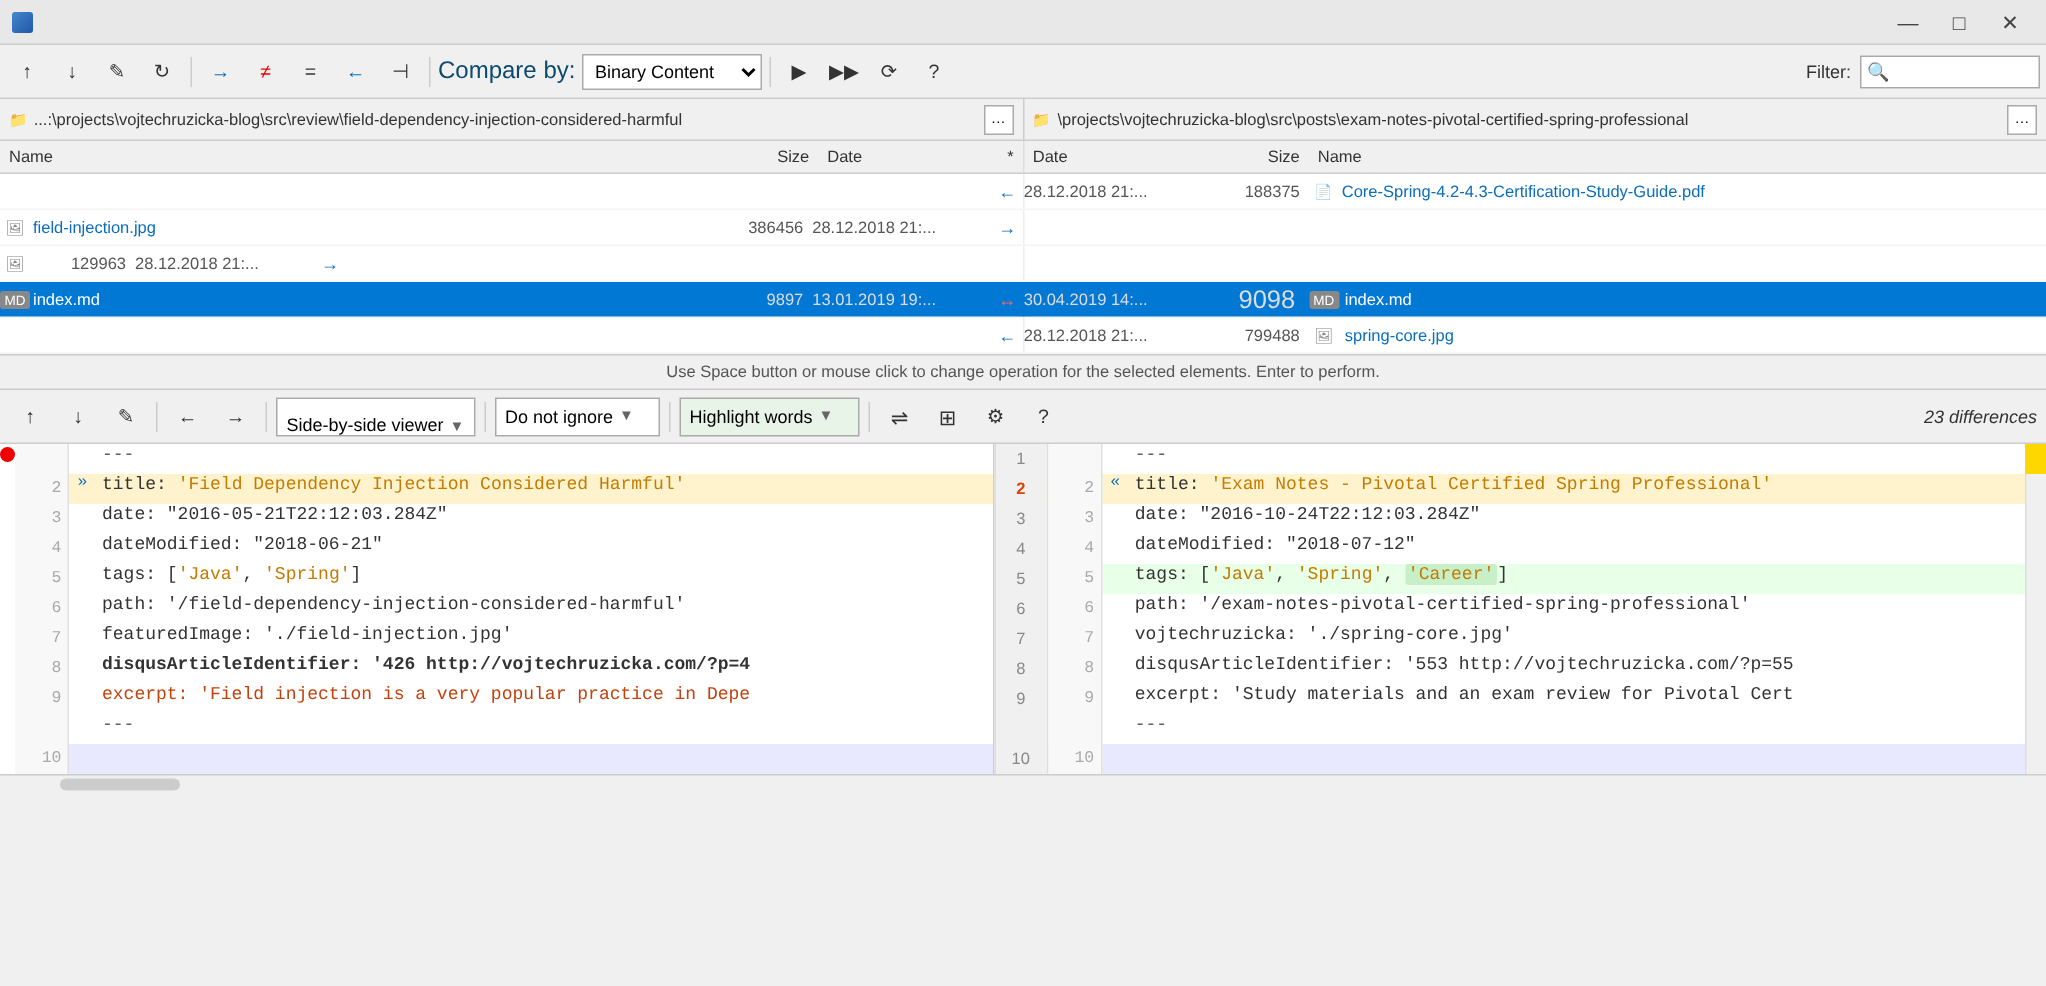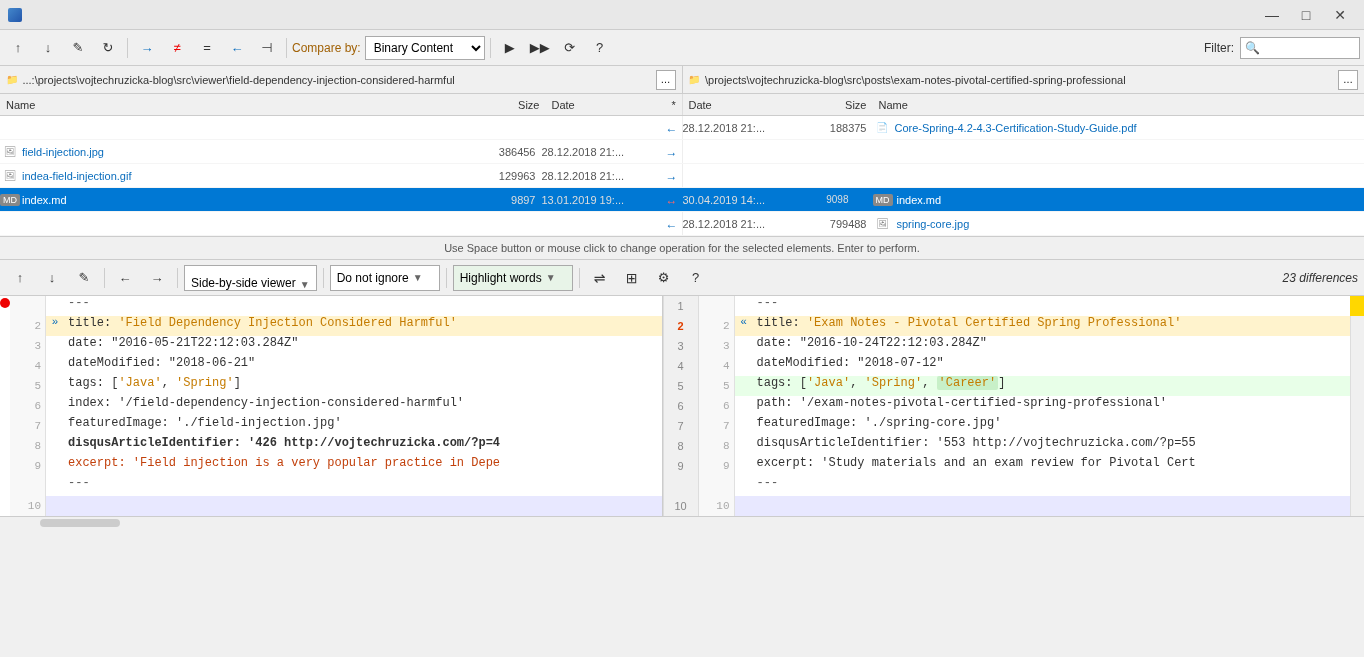--- a/index.html
+++ b/index.html
@@ -34,21 +34,21 @@
       padding: 0 4px;
       border-bottom: 1px solid #ccc;
       gap: 2px;
     }
     .toolbar-btn {
       width: 28px; height: 28px;
       display: flex; align-items: center; justify-content: center;
       cursor: pointer; border: none; background: none; font-size: 13px; color: #333;
     }
     .toolbar-sep { width: 1px; height: 20px; background: #ccc; margin: 0 3px; }
-    .compare-by-label { font-size: 12px; color: #a16207; margin-right: 2px; }
+    .compare-by-label { font-size: 16px; color: #0c4a6e; margin-right: 2px; }
     .compare-by-select {
       height: 24px; font-size: 12px; border: 1px solid #aaa; background: white;
       padding: 0 4px; cursor: pointer; min-width: 120px;
     }
     .filter-label { font-size: 12px; color: #333; margin-left: auto; margin-right: 4px; }
     .filter-input {
       height: 22px; width: 120px; border: 1px solid #aaa; font-size: 12px; padding: 0 4px;
       background: white;
     }
 
@@ -311,21 +311,21 @@
   <button class="toolbar-btn">▶▶</button>
   <button class="toolbar-btn">⟳</button>
   <button class="toolbar-btn">?</button>
   <span class="filter-label">Filter:</span>
   <input class="filter-input" type="text" placeholder="🔍" style="">
 </div>
 
 <div class="path-bar">
   <div class="path-panel">
     <span class="path-icon">📁</span>
-    <span class="path-text">...:\projects\vojtechruzicka-blog\src\viewer\field-dependency-injection-considered-harmful</span>
+    <span class="path-text">...:\projects\vojtechruzicka-blog\src\review\field-dependency-injection-considered-harmful</span>
     <button class="path-browse-btn">…</button>
   </div>
   <div class="path-panel">
     <span class="path-icon">📁</span>
     <span class="path-text">\projects\vojtechruzicka-blog\src\posts\exam-notes-pivotal-certified-spring-professional</span>
     <button class="path-browse-btn">…</button>
   </div>
 </div>
 
 <div class="file-section">
@@ -368,40 +368,39 @@
         <div class="file-date">28.12.2018 21:...</div>
         <div class="file-arrow arrow-right">→</div>
       </div>
       <div class="file-row-right">
       </div>
     </div>
 
     <div class="file-row">
       <div class="file-row-left">
         <div class="file-icon" style="font-size:10px;color:#888;">🖼</div>
-        <div class="file-name">indea-field-injection.gif</div>
         <div class="file-size">129963</div>
         <div class="file-date">28.12.2018 21:...</div>
         <div class="file-arrow arrow-right">→</div>
       </div>
       <div class="file-row-right">
       </div>
     </div>
 
     <div class="file-row selected">
       <div class="file-row-left">
         <div class="file-icon" style="font-size:9px;color:white;background:#888;padding:1px 2px;border-radius:2px;">MD</div>
         <div class="file-name" style="color:white;">index.md</div>
         <div class="file-size" style="color:#ddd;">9897</div>
         <div class="file-date" style="color:#ddd;">13.01.2019 19:...</div>
         <div class="file-arrow" style="color:#ff6666;">↔</div>
       </div>
       <div class="file-row-right">
         <div class="file-date2" style="font-size:11px;color:#ddd;width:120px;">30.04.2019 14:...</div>
-        <div class="file-size2" style="width:70px;text-align:right;font-size:10px;color:#ddd;padding-right:24px;">9098</div>
+        <div class="file-size2" style="width:70px;text-align:right;font-size:17px;color:#ddd;padding-right:9px;">9098</div>
         <div class="file-icon2" style="font-size:9px;color:white;background:#888;padding:1px 2px;border-radius:2px;">MD</div>
         <div class="file-name2" style="color:white;font-size:11px;padding-left:4px;">index.md</div>
       </div>
     </div>
 
     <div class="file-row">
       <div class="file-row-left">
         <div class="file-icon"></div>
         <div class="file-name"></div>
         <div class="file-size"></div>
@@ -491,21 +490,21 @@
 
       <div class="diff-line" style="display:flex;min-height:20px;align-items:stretch;">
         <div class="diff-line-num" style="width:36px;text-align:right;padding-right:4px;color:#aaa;font-size:11px;background:#f8f8f8;border-right:1px solid #e0e0e0;display:flex;align-items:center;justify-content:flex-end;">5</div>
         <div class="diff-line-arrow" style="width:18px;"></div>
         <div class="diff-line-content" style="flex:1;padding:0 4px;white-space:pre;"><span style="color:#333;">tags: [</span><span style="color:#c47b00;">'Java'</span><span style="color:#333;">, </span><span style="color:#c47b00;">'Spring'</span><span style="color:#333;">]</span></div>
       </div>
 
       <div class="diff-line" style="display:flex;min-height:20px;align-items:stretch;">
         <div class="diff-line-num" style="width:36px;text-align:right;padding-right:4px;color:#aaa;font-size:11px;background:#f8f8f8;border-right:1px solid #e0e0e0;display:flex;align-items:center;justify-content:flex-end;">6</div>
         <div class="diff-line-arrow" style="width:18px;"></div>
-        <div class="diff-line-content" style="flex:1;padding:0 4px;white-space:pre;color:#333;">index: '/field-dependency-injection-considered-harmful'</div>
+        <div class="diff-line-content" style="flex:1;padding:0 4px;white-space:pre;color:#333;">path: '/field-dependency-injection-considered-harmful'</div>
       </div>
 
       <div class="diff-line" style="display:flex;min-height:20px;align-items:stretch;">
         <div class="diff-line-num" style="width:36px;text-align:right;padding-right:4px;color:#aaa;font-size:11px;background:#f8f8f8;border-right:1px solid #e0e0e0;display:flex;align-items:center;justify-content:flex-end;">7</div>
         <div class="diff-line-arrow" style="width:18px;"></div>
         <div class="diff-line-content" style="flex:1;padding:0 4px;white-space:pre;color:#333;">featuredImage: './field-injection.jpg'</div>
       </div>
 
       <div class="diff-line" style="display:flex;min-height:20px;align-items:stretch;">
         <div class="diff-line-num" style="width:36px;text-align:right;padding-right:4px;color:#aaa;font-size:11px;background:#f8f8f8;border-right:1px solid #e0e0e0;display:flex;align-items:center;justify-content:flex-end;">8</div>
@@ -580,21 +579,21 @@
 
       <div class="diff-line" style="display:flex;min-height:20px;align-items:stretch;">
         <div class="diff-line-num" style="width:36px;text-align:right;padding-right:4px;color:#aaa;font-size:11px;background:#f8f8f8;border-right:1px solid #e0e0e0;display:flex;align-items:center;justify-content:flex-end;">6</div>
         <div class="diff-line-arrow" style="width:18px;"></div>
         <div class="diff-line-content" style="flex:1;padding:0 4px;white-space:pre;color:#333;overflow:hidden;">path: '/exam-notes-pivotal-certified-spring-professional'</div>
       </div>
 
       <div class="diff-line" style="display:flex;min-height:20px;align-items:stretch;">
         <div class="diff-line-num" style="width:36px;text-align:right;padding-right:4px;color:#aaa;font-size:11px;background:#f8f8f8;border-right:1px solid #e0e0e0;display:flex;align-items:center;justify-content:flex-end;">7</div>
         <div class="diff-line-arrow" style="width:18px;"></div>
-        <div class="diff-line-content" style="flex:1;padding:0 4px;white-space:pre;color:#333;">featuredImage: './spring-core.jpg'</div>
+        <div class="diff-line-content" style="flex:1;padding:0 4px;white-space:pre;color:#333;">vojtechruzicka: './spring-core.jpg'</div>
       </div>
 
       <div class="diff-line" style="display:flex;min-height:20px;align-items:stretch;">
         <div class="diff-line-num" style="width:36px;text-align:right;padding-right:4px;color:#aaa;font-size:11px;background:#f8f8f8;border-right:1px solid #e0e0e0;display:flex;align-items:center;justify-content:flex-end;">8</div>
         <div class="diff-line-arrow" style="width:18px;"></div>
         <div class="diff-line-content" style="flex:1;padding:0 4px;white-space:pre;color:#333;overflow:hidden;">disqusArticleIdentifier: '553 http://vojtechruzicka.com/?p=55</div>
       </div>
 
       <div class="diff-line" style="display:flex;min-height:20px;align-items:stretch;">
         <div class="diff-line-num" style="width:36px;text-align:right;padding-right:4px;color:#aaa;font-size:11px;background:#f8f8f8;border-right:1px solid #e0e0e0;display:flex;align-items:center;justify-content:flex-end;">9</div>

